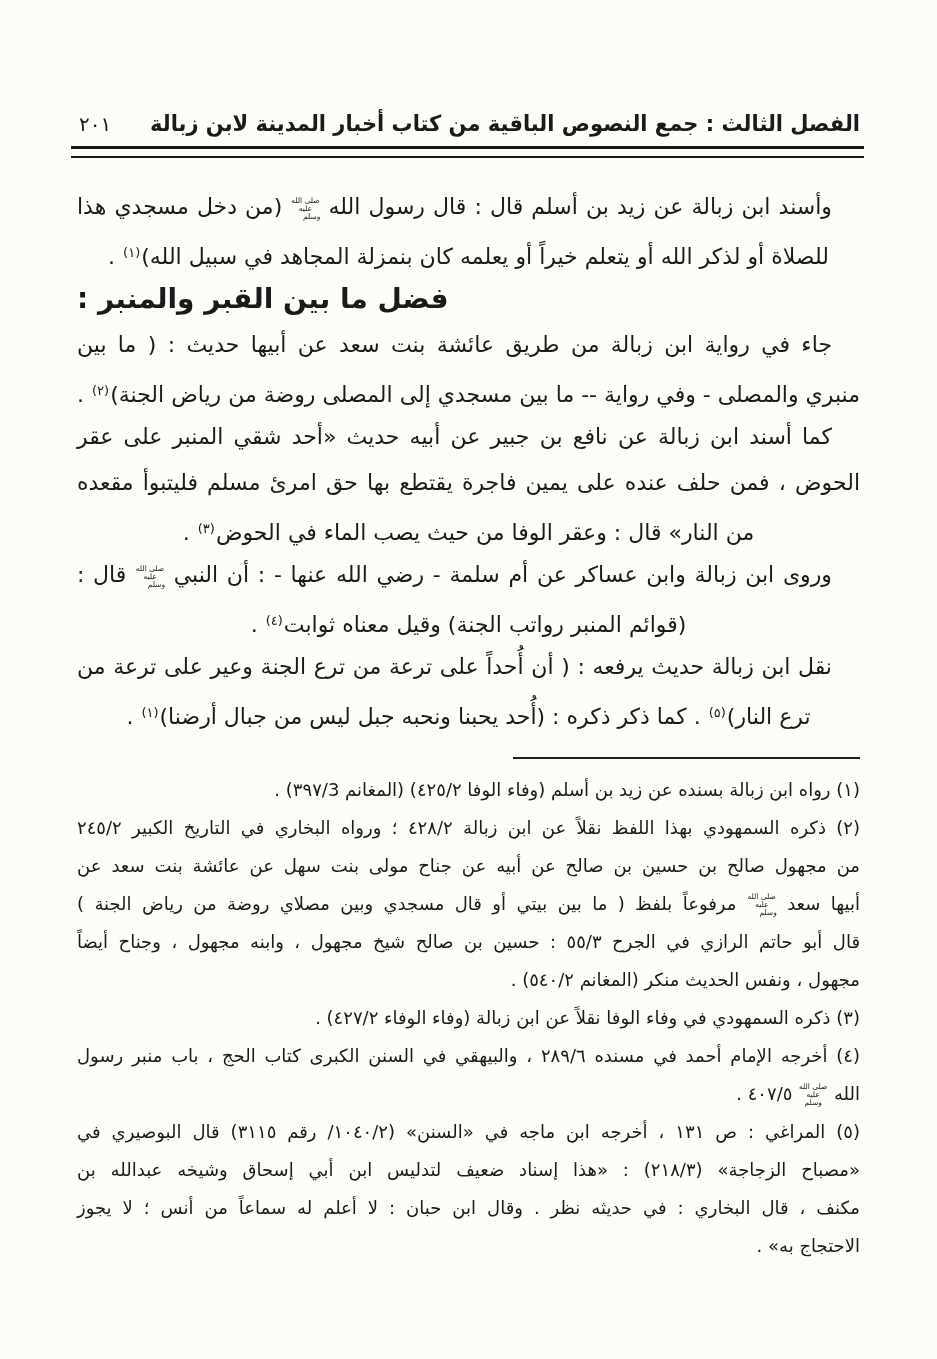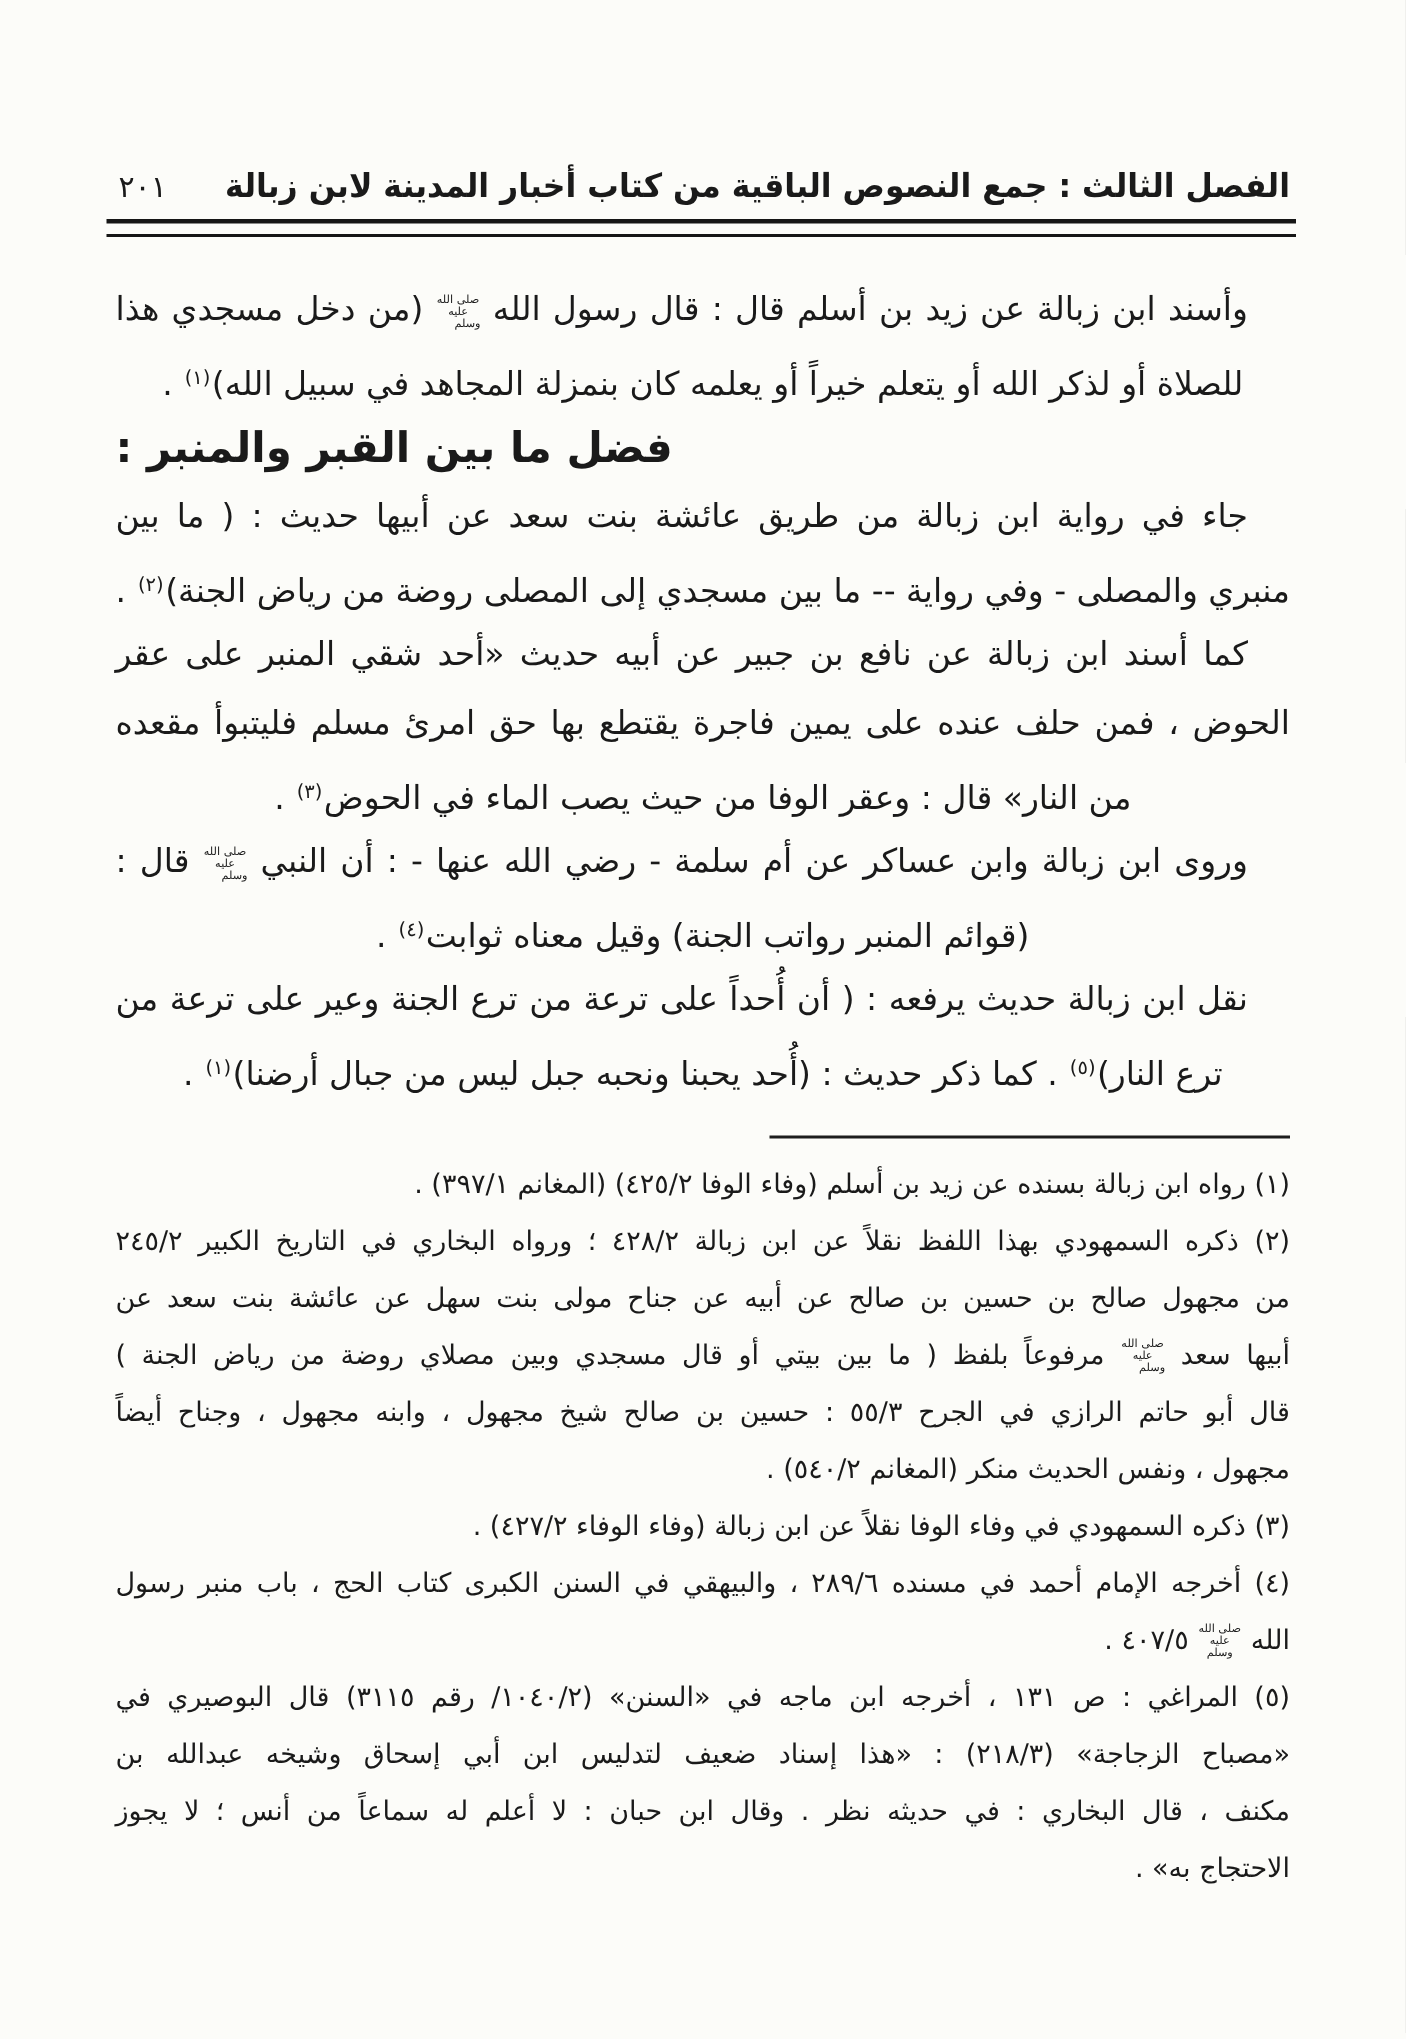--- a/index.html
+++ b/index.html
@@ -44,27 +44,27 @@
       <div class="bline bl-center"><span>للصلاة أو لذكر الله أو يتعلم خيراً أو يعلمه كان بنمزلة المجاهد في سبيل الله)</span><span class="fnmark">(١)</span><span> .</span></div>
       <div class="bheading">فضل ما بين القبر والمنبر :</div>
       <div class="bline bl-justify bl-indent"><span>جاء في رواية ابن زبالة من طريق عائشة بنت سعد عن أبيها حديث : ( ما بين</span></div>
       <div class="bline bl-center"><span>منبري والمصلى - وفي رواية -- ما بين مسجدي إلى المصلى روضة من رياض الجنة)</span><span class="fnmark">(٢)</span><span> .</span></div>
       <div class="bline bl-justify bl-indent"><span>كما أسند ابن زبالة عن نافع بن جبير عن أبيه حديث «أحد شقي المنبر على عقر</span></div>
       <div class="bline bl-justify"><span>الحوض ، فمن حلف عنده على يمين فاجرة يقتطع بها حق امرئ مسلم فليتبوأ مقعده</span></div>
       <div class="bline bl-center"><span>من النار» قال : وعقر الوفا من حيث يصب الماء في الحوض</span><span class="fnmark">(٣)</span><span> .</span></div>
       <div class="bline bl-justify bl-indent"><span>وروى ابن زبالة وابن عساكر عن أم سلمة - رضي الله عنها - : أن النبي <span class="saw">صلى الله عليه وسلم</span> قال :</span></div>
       <div class="bline bl-center"><span>(قوائم المنبر رواتب الجنة) وقيل معناه ثوابت</span><span class="fnmark">(٤)</span><span> .</span></div>
       <div class="bline bl-justify bl-indent"><span>نقل ابن زبالة حديث يرفعه : ( أن أُحداً على ترعة من ترع الجنة وعير على ترعة من</span></div>
-      <div class="bline bl-center"><span>ترع النار)</span><span class="fnmark">(٥)</span><span> . كما ذكر حديث : (أُحد يحبنا ونحبه جبل ليس من جبال أرضنا)</span><span class="fnmark">(١)</span><span> .</span></div>
+      <div class="bline bl-center"><span>ترع النار)</span><span class="fnmark">(٥)</span><span> . كما ذكر ذكره : (أُحد يحبنا ونحبه جبل ليس من جبال أرضنا)</span><span class="fnmark">(١)</span><span> .</span></div>
     </main>
 
   <div class="fnsep"></div>
 
   <section class="fns" id="footnotes">
-      <div class="fnline fl-right">(١) رواه ابن زبالة بسنده عن زيد بن أسلم (وفاء الوفا ٤٢٥/٢) (المغانم ٣٩٧/١) .</div>
+      <div class="fnline fl-right">(١) رواه ابن زبالة بسنده عن زيد بن أسلم (وفاء الوفا ٤٢٥/٢) (المغانم ٣٩٧/3) .</div>
       <div class="fnline fl-justify">(٢) ذكره السمهودي بهذا اللفظ نقلاً عن ابن زبالة ٤٢٨/٢ ؛ ورواه البخاري في التاريخ الكبير ٢٤٥/٢</div>
       <div class="fnline fl-justify">من مجهول صالح بن حسين بن صالح عن أبيه عن جناح مولى بنت سهل عن عائشة بنت سعد عن</div>
       <div class="fnline fl-justify">أبيها سعد <span class="saw">صلى الله عليه وسلم</span> مرفوعاً بلفظ ( ما بين بيتي أو قال مسجدي وبين مصلاي روضة من رياض الجنة )</div>
       <div class="fnline fl-justify">قال أبو حاتم الرازي في الجرح ٥٥/٣ : حسين بن صالح شيخ مجهول ، وابنه مجهول ، وجناح أيضاً</div>
       <div class="fnline fl-right">مجهول ، ونفس الحديث منكر (المغانم ٥٤٠/٢) .</div>
       <div class="fnline fl-right">(٣) ذكره السمهودي في وفاء الوفا نقلاً عن ابن زبالة (وفاء الوفاء ٤٢٧/٢) .</div>
       <div class="fnline fl-justify">(٤) أخرجه الإمام أحمد في مسنده ٢٨٩/٦ ، والبيهقي في السنن الكبرى كتاب الحج ، باب منبر رسول</div>
       <div class="fnline fl-right">الله <span class="saw">صلى الله عليه وسلم</span> ٤٠٧/٥ .</div>
       <div class="fnline fl-justify">(٥) المراغي : ص ١٣١ ، أخرجه ابن ماجه في «السنن» (١٠٤٠/٢/ رقم ٣١١٥) قال البوصيري في</div>
       <div class="fnline fl-justify">«مصباح الزجاجة» (٢١٨/٣) : «هذا إسناد ضعيف لتدليس ابن أبي إسحاق وشيخه عبدالله بن</div>

